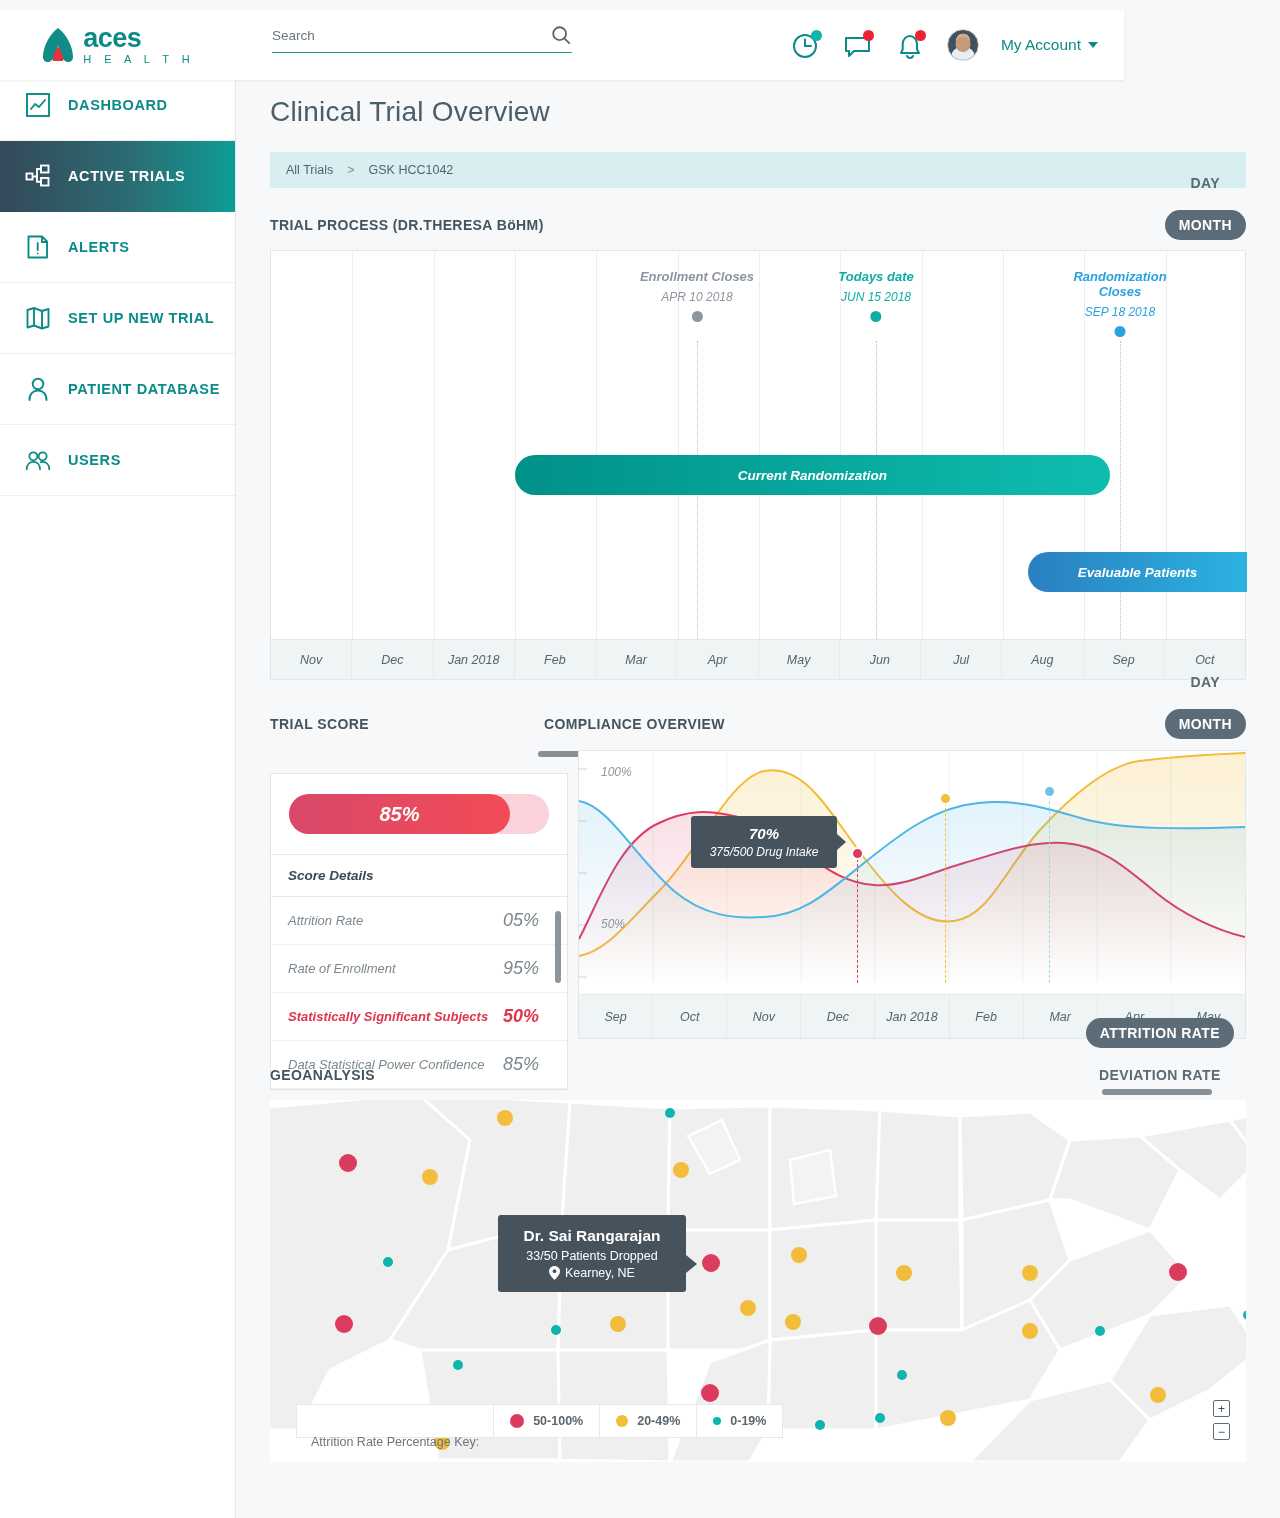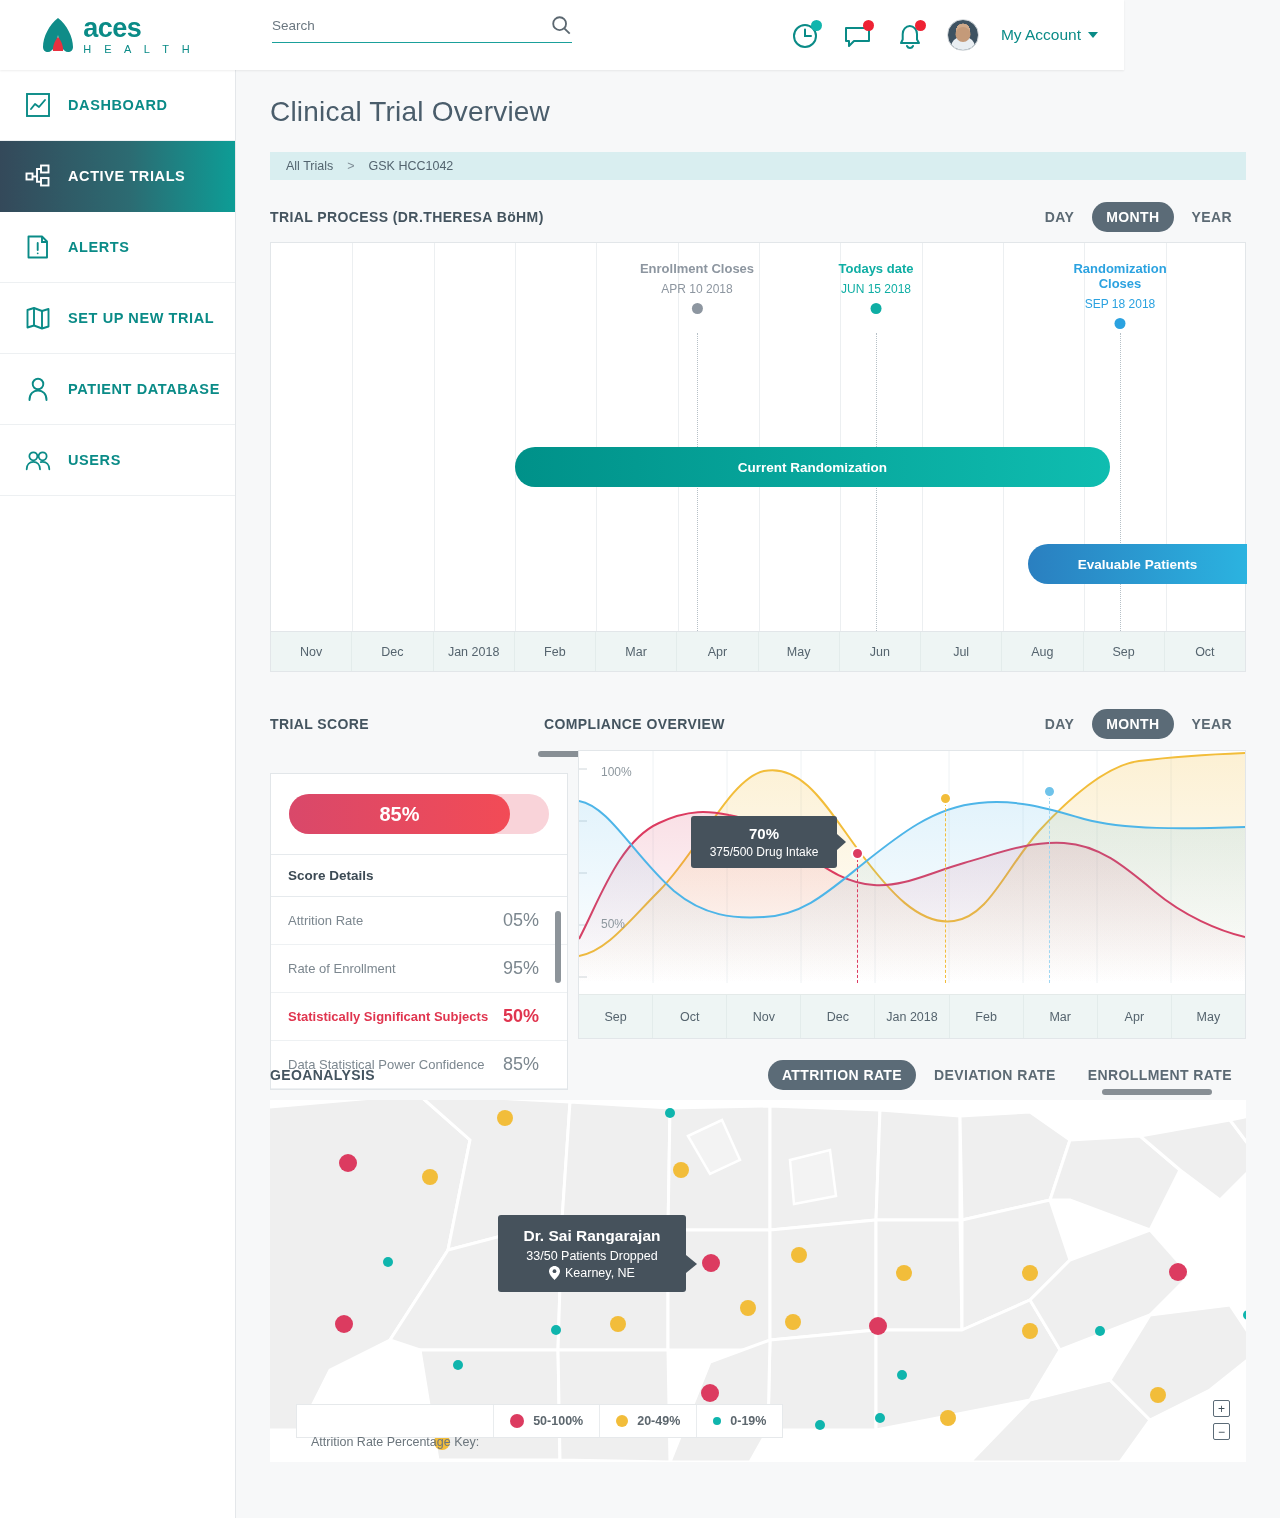--- a/index.html
+++ b/index.html
@@ -6,21 +6,21 @@
   html, body {
     width: 1280px; height: 1518px;
     background: #f7f8f9;
     font-family: "Liberation Sans", sans-serif;
     overflow: hidden;
   }
   .app { position: relative; width: 1280px; height: 1518px; background: #f7f8f9; }
 
   
   .topbar {
-    position: absolute; left: 0; top: 0; width: 1124px; height: 70px;
+    position: absolute; left: 0; top: 10px; width: 1124px; height: 70px;
     background: #ffffff; display: flex; align-items: center;
     box-shadow: 0 1px 2px rgba(0,0,0,.07);
     z-index: 20;
   }
   .logo-wrap { width: 236px; display: flex; align-items: center; justify-content: center; height: 70px; }
   .logo { display: flex; align-items: center; gap: 8px; }
   .logo-text { line-height: 1; }
   .logo-aces { font-size: 27px; font-weight: bold; color: #0a8b87; letter-spacing: -0.5px; }
   .logo-health { font-size: 11px; letter-spacing: 5px; color: #0a8b87; margin-top: 2px; }
 
@@ -72,38 +72,38 @@
   .nav-item.active {
     background: linear-gradient(90deg, #34495a 0%, #2c6b72 55%, #0d9d96 100%);
     color: #ffffff; border-bottom: 1px solid transparent;
   }
   .nav-ico { width: 26px; height: 26px; flex: 0 0 26px; display: block; }
 
   
   .main { position: absolute; left: 236px; top: 70px; width: 1044px; height: 1448px; }
   .page-title { font-size: 28px; color: #4a5d6b; font-weight: normal; padding: 26px 0 0 34px; letter-spacing: .2px; }
   .breadcrumb {
-    margin: 24px 34px 0 34px; height: 28px; background: #d9eef0;
+    margin: 24px 34px 0 34px; height: 36px; background: #d9eef0;
     display: flex; align-items: center; padding-left: 16px; gap: 14px;
     font-size: 12.5px; color: #53646f;
   }
   .breadcrumb .sep { color: #7f8d96; }
 
   .section-head {
     margin: 22px 34px 0 34px; display: flex; align-items: center; justify-content: space-between; height: 30px;
   }
   .section-title { font-size: 14px; font-weight: bold; color: #44545f; letter-spacing: .4px; }
-  .seg { display: flex; align-items: center; gap: 4px; }
+  .seg { display: flex; align-items: center; gap: 12px; flex-direction: column; }
   .seg span {
     font-size: 14px; color: #5c6a74; font-weight: bold; padding: 7px 14px; letter-spacing: .4px; cursor: pointer;
   }
   .seg span.on { background: #5b6b77; color: #fff; border-radius: 16px; }
 
   
-  .card { background: #fff; border: 1px solid #e2e6e9; }
+  .card { background: #fff; border: 1px solid #e2e6e9; font-style: italic; }
   .gantt { position: relative; margin: 10px 34px 0 34px; height: 430px; }
   .gantt-grid { position: absolute; inset: 0; }
   .gcol { position: absolute; top: 0; bottom: 0; border-right: 1px solid #eceff1; }
   .gantt-axis {
     position: absolute; left: 0; right: 0; bottom: 0; height: 40px; background: #eef5f4;
     border-top: 1px solid #e2e6e9; display: flex;
   }
   .gantt-axis div {
     flex: 1; display: flex; align-items: center; justify-content: center;
     font-size: 12.5px; color: #55646e; border-right: 1px solid #e3eceb;

